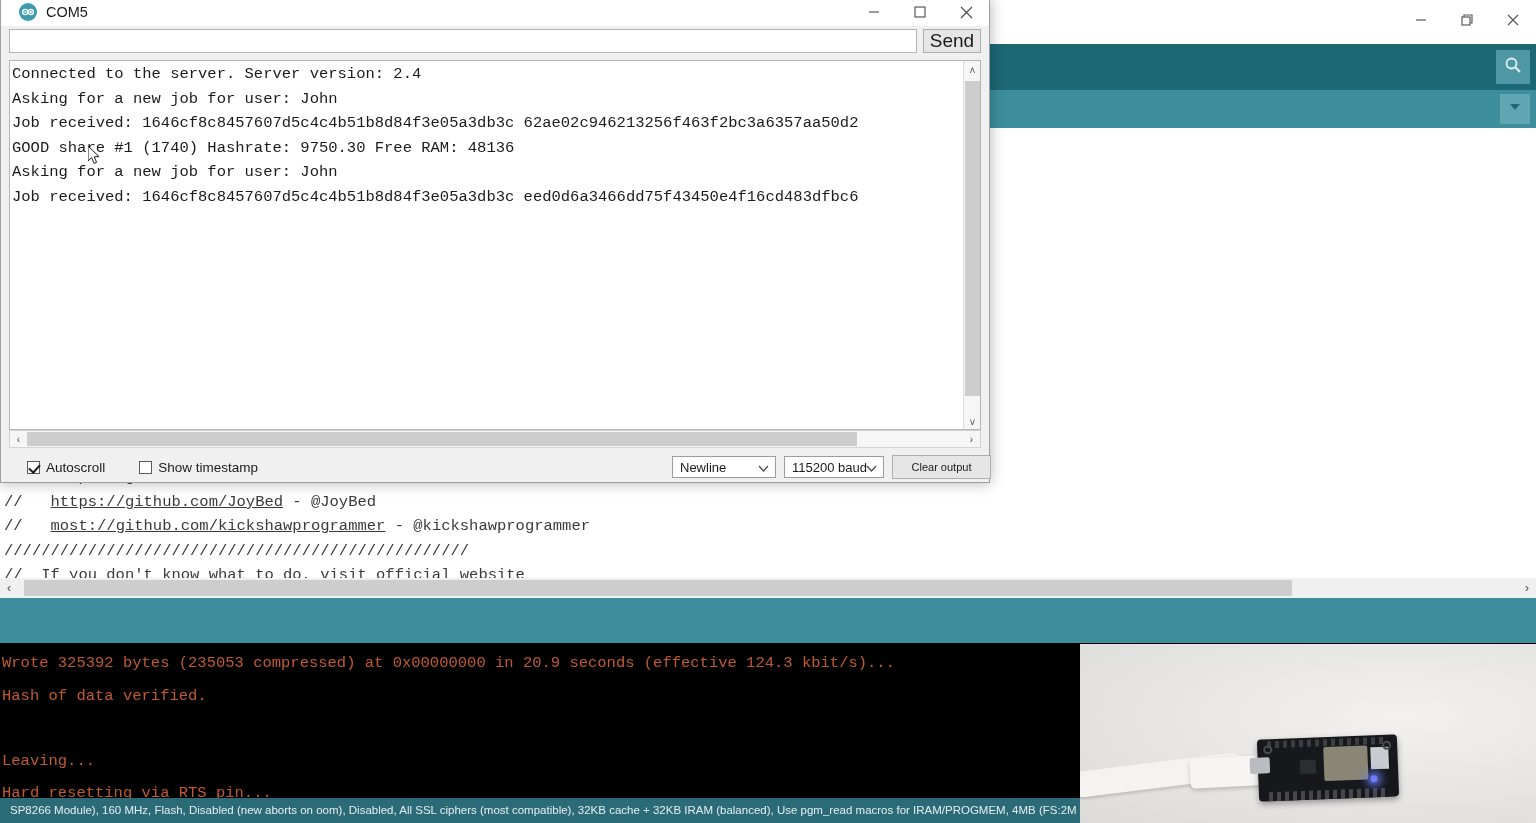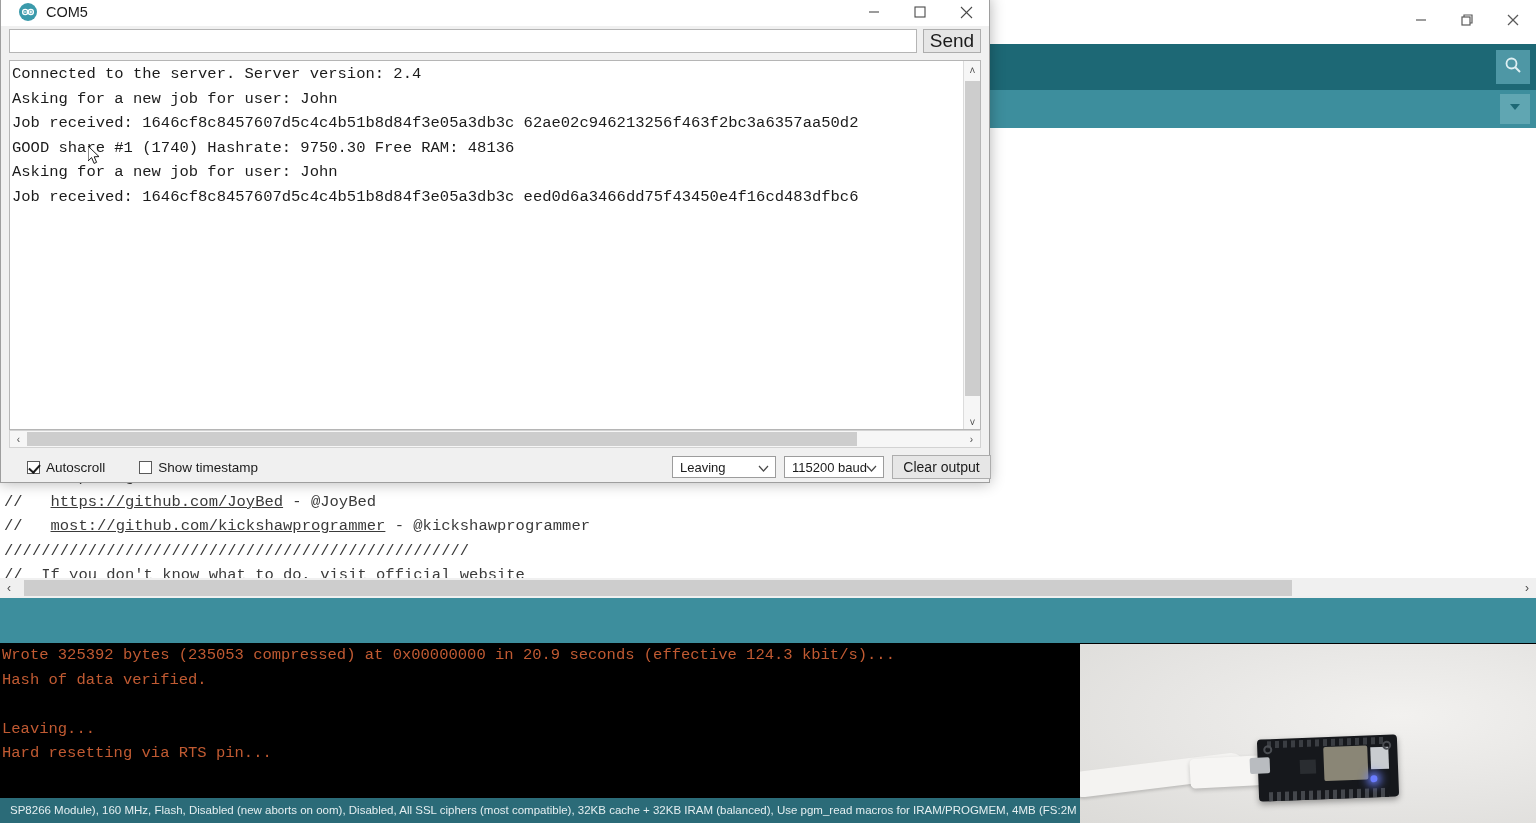--- a/index.html
+++ b/index.html
@@ -45,21 +45,21 @@
   .ide-hscroll .thumb { position:absolute; left:6px; top:2px; width:1268px; height:16px;
                         background:#cdcdcd; }
 
   .ide-statusband { position:absolute; left:0; top:598px; width:1536px; height:45px;
                     background:#3d8e9d; }
 
   .ide-console { position:absolute; left:0; top:643px; width:1536px; height:160px;
                  background:#000000; overflow:hidden;
                  font-family:"Liberation Mono","DejaVu Sans Mono",monospace;
                  font-size:15.5px; line-height:24.5px; color:#c05a32; }
-  .ide-console .cline { white-space:pre; padding-left:2px; }
+  .ide-console .cline { white-space:pre; padding-left:2px;margin-top:8px; }
 
   .ide-statusbar { position:absolute; left:0; top:798px; width:1536px; height:25px;
                    background:#2b6b78; color:#e4eef0; font-size:11.5px;
                    line-height:25px; white-space:nowrap; overflow:hidden; }
   .ide-statusbar span { padding-left:10px; }
 
   
   #photo { position:absolute; left:1080px; top:644px; width:456px; height:179px;
            background:#e9e8e6; overflow:hidden; }
   #photo .surface { position:absolute; inset:0;
@@ -151,21 +151,21 @@
   .sm-check.second { margin-left:34px; }
   .sm-selects { margin-left:auto; display:flex; align-items:center; padding-right:10px; }
   .sm-select { height:22px; background:#ffffff; border:1px solid #9c9c9c;
                display:flex; align-items:center; font-size:13px; color:#1b1b1b;
                margin-right:8px; position:relative; }
   .sm-select .txt { padding-left:7px; }
   .sm-select .caret { position:absolute; right:6px; top:5px; }
   #sel-line { width:104px; }
   #sel-baud { width:100px; }
   .sm-clear { width:99px; height:24px; background:#e6e6e6; border:1px solid #adadad;
-              font-size:14px; color:#1b1b1b; display:flex; align-items:center;
+              font-size:11px; color:#1b1b1b; display:flex; align-items:center;
               justify-content:center; }
 
   
   #cursor { position:absolute; left:88px; top:146px; width:14px; height:20px; }
 </style>
 </head>
 <body>
 
 <div id="root">
 
@@ -331,21 +331,21 @@
         <span class="box on"></span>
         <span class="lbl">Autoscroll</span>
       </div>
       <div class="sm-check second">
         <span class="box"></span>
         <span class="lbl">Show timestamp</span>
       </div>
 
       <div class="sm-selects">
         <div class="sm-select" id="sel-line">
-          <span class="txt">Leaving</span>
+          <span class="txt">Newline</span>
           <span class="caret">
             <svg width="11" height="11" viewBox="0 0 11 11">
                 <polyline points="1,3 5.5,8 10,3" fill="none" stroke="#4a4a4a" stroke-width="1.2"></polyline>
               </svg>
           </span>
         </div>
         <div class="sm-select" id="sel-baud">
           <span class="txt">115200 baud</span>
           <span class="caret">
             <svg width="11" height="11" viewBox="0 0 11 11">

